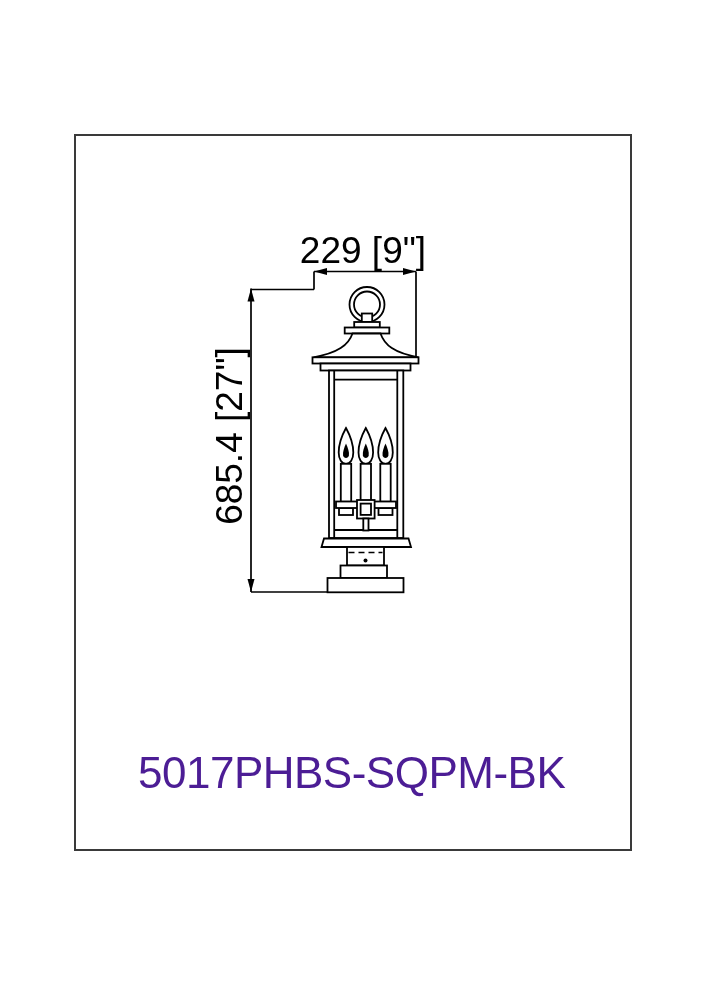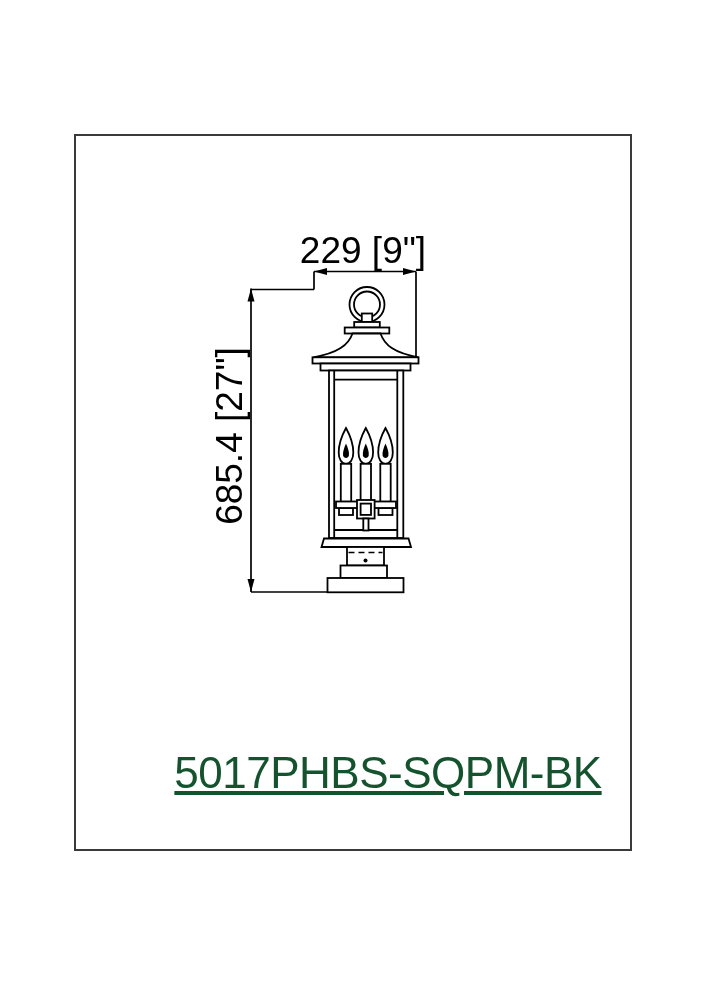--- a/index.html
+++ b/index.html
@@ -58,27 +58,25 @@
   }
   #height-dim-label span {
     display: block;
     white-space: nowrap;
   }
   #model-number {
     position: absolute;
     left: 138px;
     top: 751px;
     width: 500px;
-    text-align: center;
     font-size: 44px;
     line-height: 44px;
     letter-spacing: -0.5px;
     white-space: nowrap;
-    color: #14532d;
-    text-decoration: underline;
+    color: #4c1d95;
   }
 </style>
 </head>
 <body>
 
 <div id="stage">
 
   <div id="sheet-border"></div>
 
   <svg id="drawing-svg" viewBox="0 0 707 1000" xmlns="http://www.w3.org/2000/svg">

